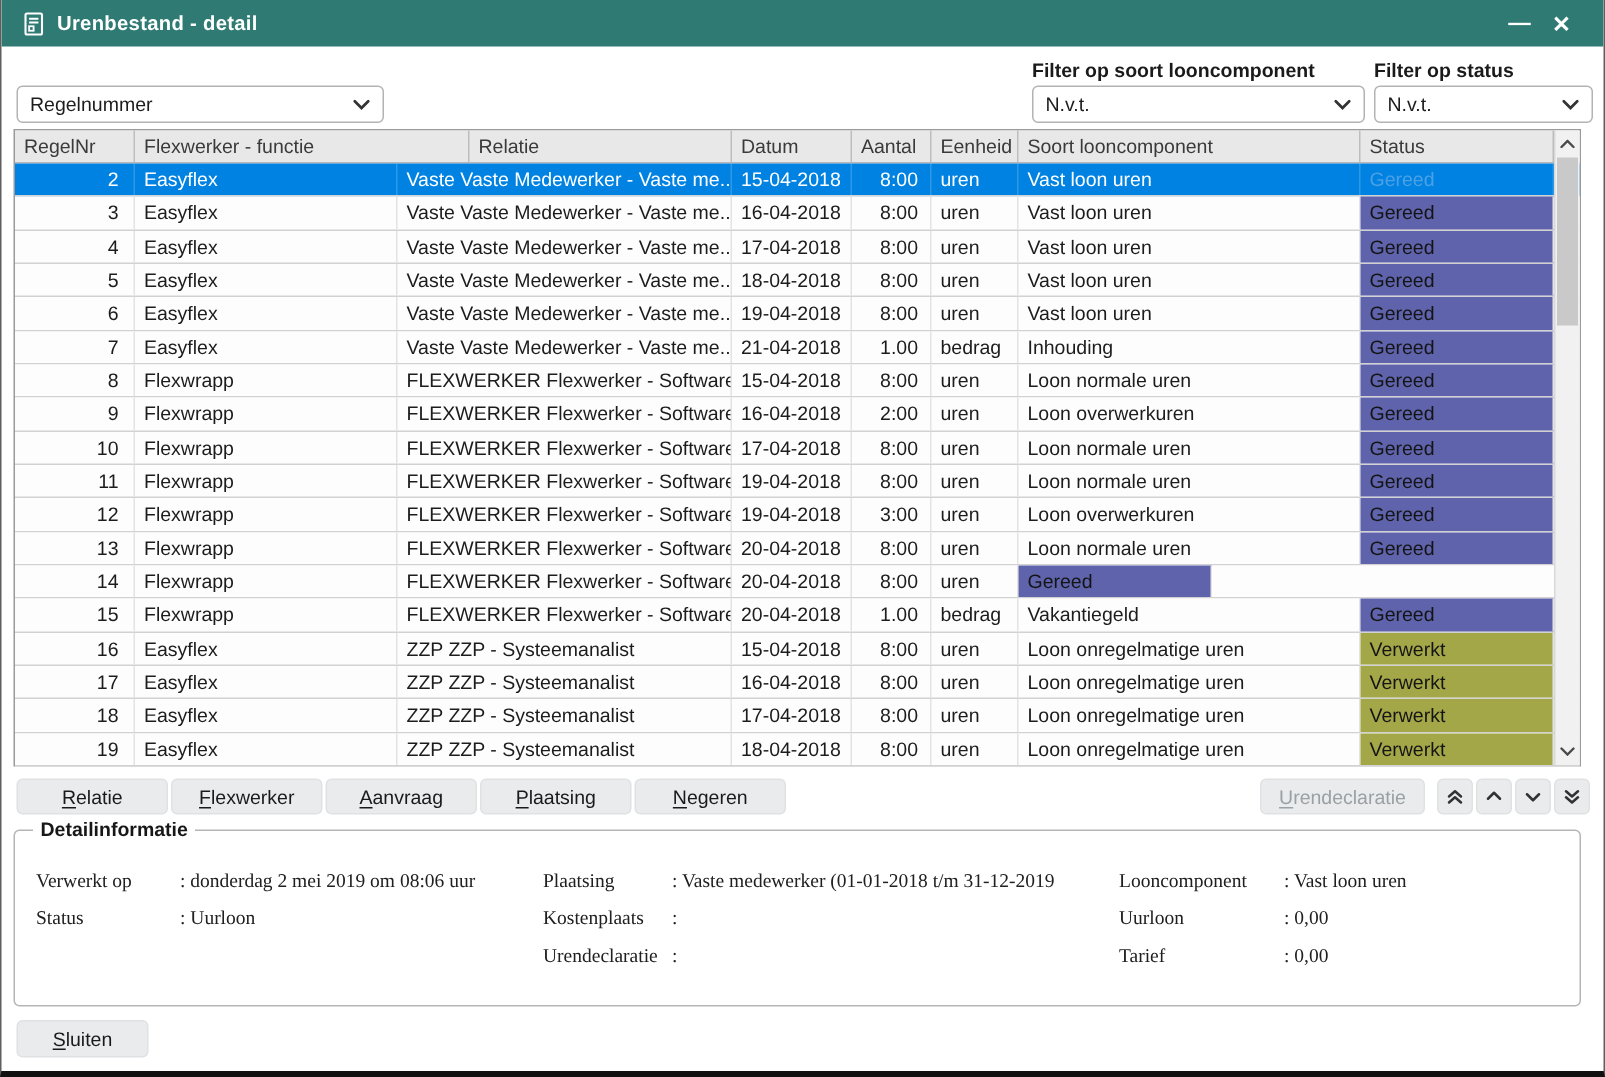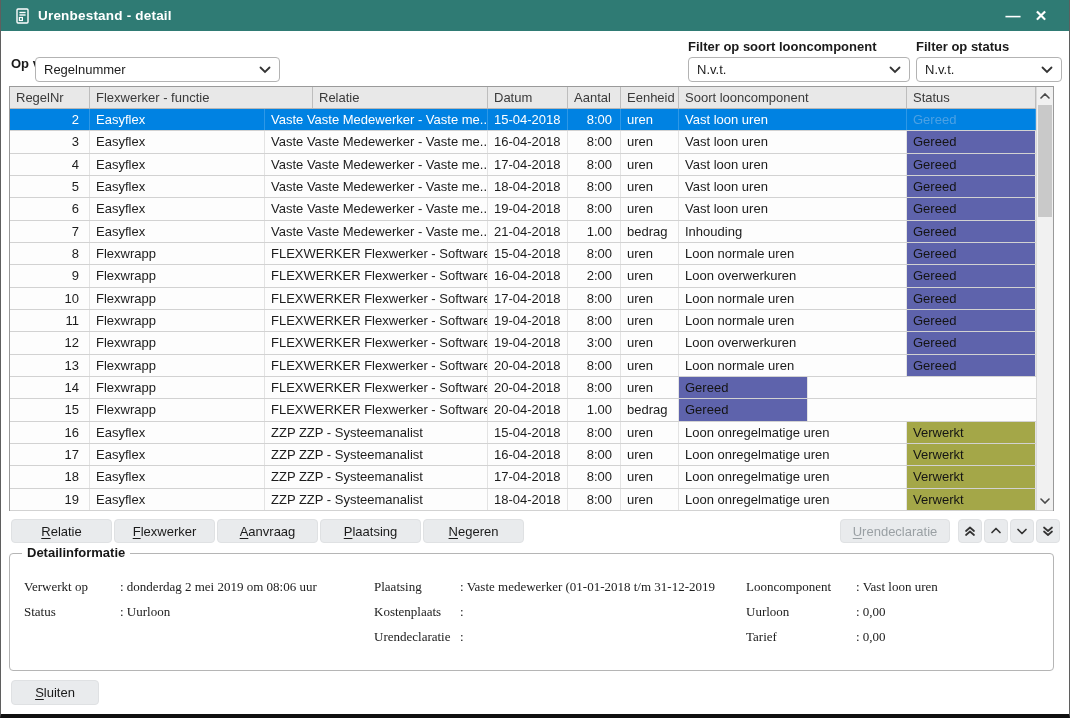--- a/index.html
+++ b/index.html
@@ -55,21 +55,21 @@
   .btn.urendecl{width:110px;color:#9aa0a4;}
   .nav-btn{width:24px;height:24px;padding:0;color:#333;}
   
   .detail{position:absolute;left:8px;top:553px;width:1045px;height:118px;border:1px solid #b5b5b5;border-radius:4px;background:#fff;}
   .legend{position:absolute;top:-9px;left:12px;background:#fff;padding:0 5px;font-weight:700;font-size:13px;color:#171717;}
   .dcol{position:absolute;top:20px;font-family:Liberation Serif, serif;}
   .drow{display:flex;height:25px;line-height:25px;white-space:nowrap;}
   .dlabel{flex:none;color:#202020;}
   .dvalue{overflow:hidden;color:#202020;}
   .dcol1{left:14px;} .dcol1 .dlabel{width:96px;} .dcol1 .dvalue{width:330px;}
-  .dcol2{left:352px;margin-left:12px;} .dcol2 .dlabel{width:86px;} .dcol2 .dvalue{width:302px;}
+  .dcol2{left:352px;} .dcol2 .dlabel{width:86px;} .dcol2 .dvalue{width:302px;}
   .dcol3{left:736px;} .dcol3 .dlabel{width:110px;} .dcol3 .dvalue{width:195px;}
   
   .btn.sluiten{position:absolute;left:10px;top:680px;width:88px;height:25px;}
 </style>
 </head>
 <body>
 
 <div class="window" style="--titlebar: #2F7B74; --selection: #0082E2;">
 
   <div class="titlebar">
@@ -81,21 +81,21 @@
         <rect x="3.4" y="9.5" width="3" height="3" stroke-width="1.2"></rect>
       </svg>
     </span>
     <span class="title">Urenbestand - detail</span>
     <span class="spacer"></span>
     <span class="win-btn">—</span>
     <span class="win-btn">✕</span>
   </div>
 
   <div class="fld-label" style="left:10px;top:56px;">Op volgorde van</div>
-  <div class="select" style="left:10px;top:57px;width:245px;margin-left:24px;">
+  <div class="select" style="left:10px;top:57px;width:245px;">
     <span class="sel-val">Regelnummer</span>
     <svg width="12" height="8" viewBox="0 0 12 8" fill="none" stroke="#333" stroke-width="1.8" stroke-linecap="round">
         <path d="M1.5 1.5 L6 6 L10.5 1.5"></path>
       </svg>
   </div>
 
   <div class="fld-label" style="left:687px;top:39px;">Filter op soort looncomponent</div>
   <div class="select" style="left:687px;top:57px;width:222px;">
     <span class="sel-val">N.v.t.</span>
     <svg width="12" height="8" viewBox="0 0 12 8" fill="none" stroke="#333" stroke-width="1.8" stroke-linecap="round">
@@ -252,20 +252,21 @@
           <div class="cell c5" style="width: 58px;">uren</div>
           <div class="cell c7" style="width: 129px; background: rgb(94, 99, 172);">Gereed</div>
         </div>
         <div class="trow">
           <div class="cell c0" style="width: 80px;">15</div>
           <div class="cell c1" style="width: 175px;">Flexwrapp</div>
           <div class="cell c2" style="width: 223px;">FLEXWERKER Flexwerker - Software ...</div>
           <div class="cell c3" style="width: 80px;">20-04-2018</div>
           <div class="cell c4" style="width: 53px;">1.00</div>
           <div class="cell c5" style="width: 58px;">bedrag</div>
+          <div class="cell c6" style="width: 228px;">Vakantiegeld</div>
           <div class="cell c7" style="width: 129px; background: rgb(94, 99, 172);">Gereed</div>
         </div>
         <div class="trow">
           <div class="cell c0" style="width: 80px;">16</div>
           <div class="cell c1" style="width: 175px;">Easyflex</div>
           <div class="cell c2" style="width: 223px;">ZZP ZZP - Systeemanalist</div>
           <div class="cell c3" style="width: 80px;">15-04-2018</div>
           <div class="cell c4" style="width: 53px;">8:00</div>
           <div class="cell c5" style="width: 58px;">uren</div>
           <div class="cell c6" style="width: 228px;">Loon onregelmatige uren</div>

